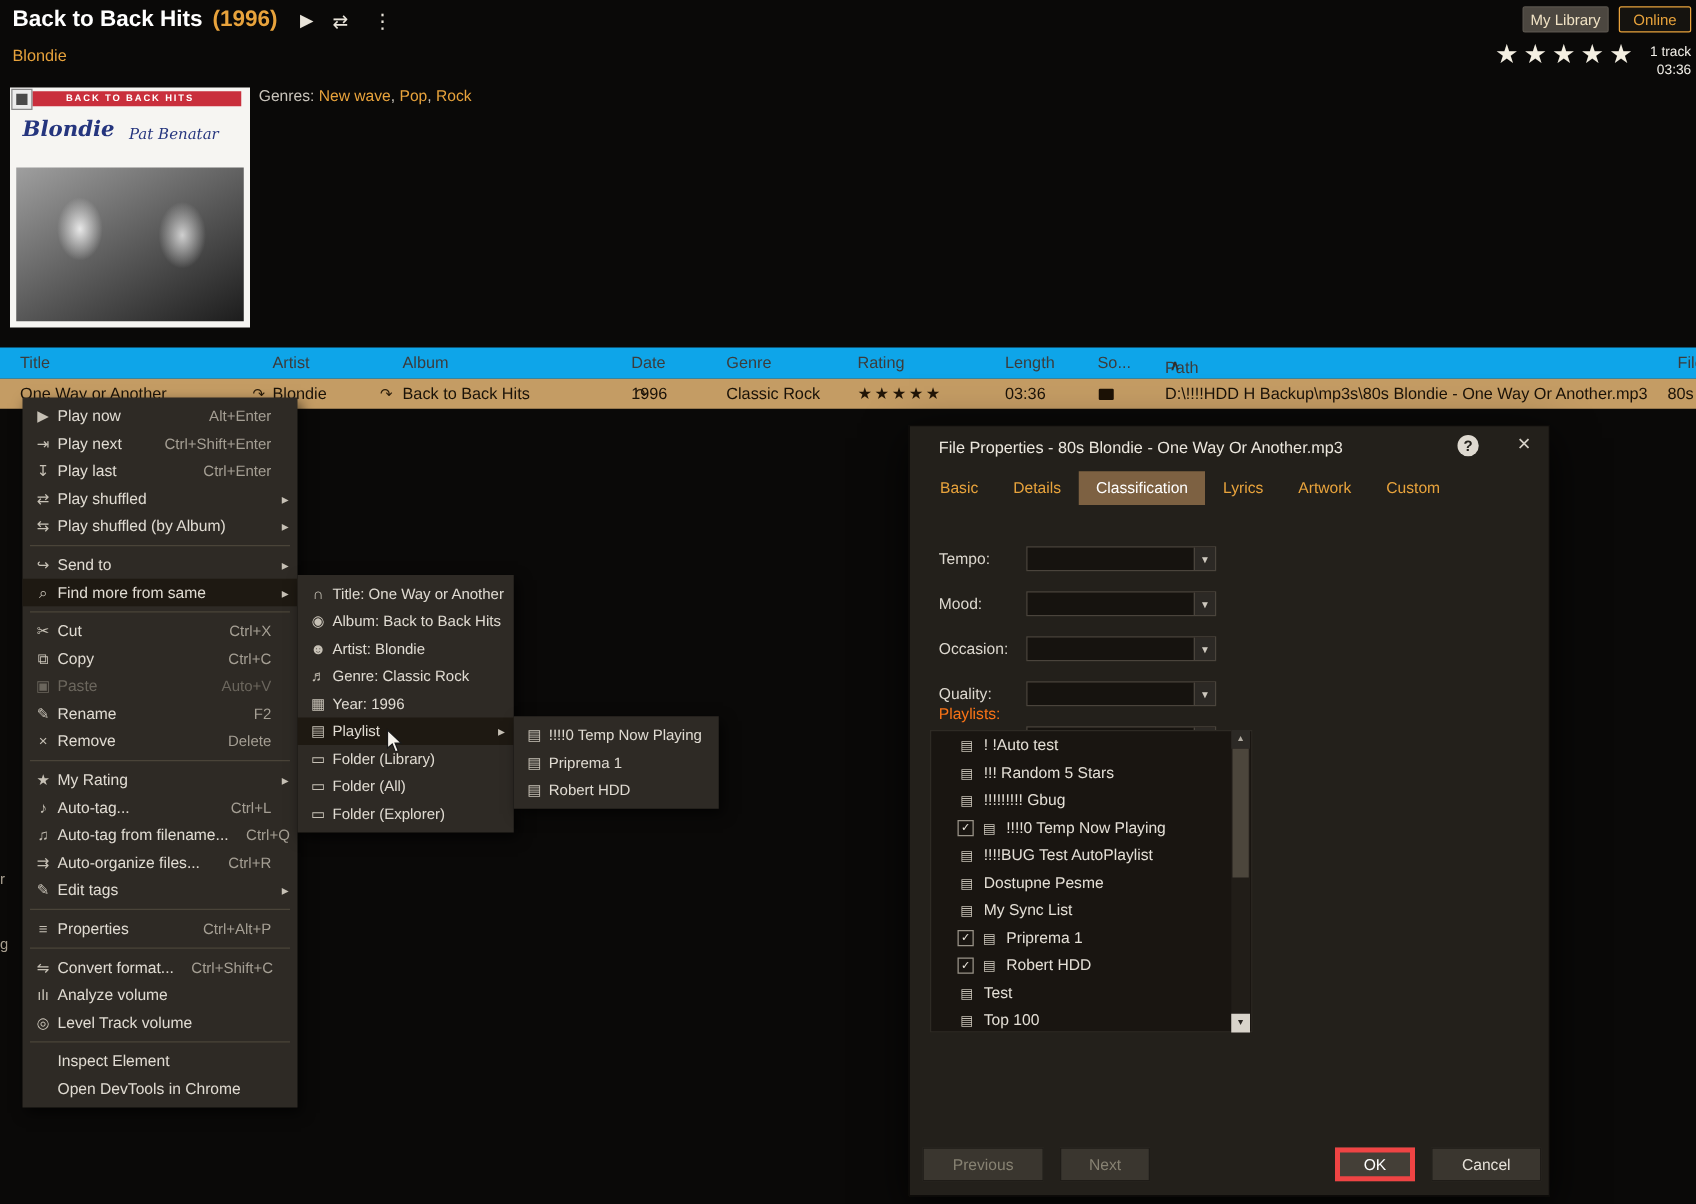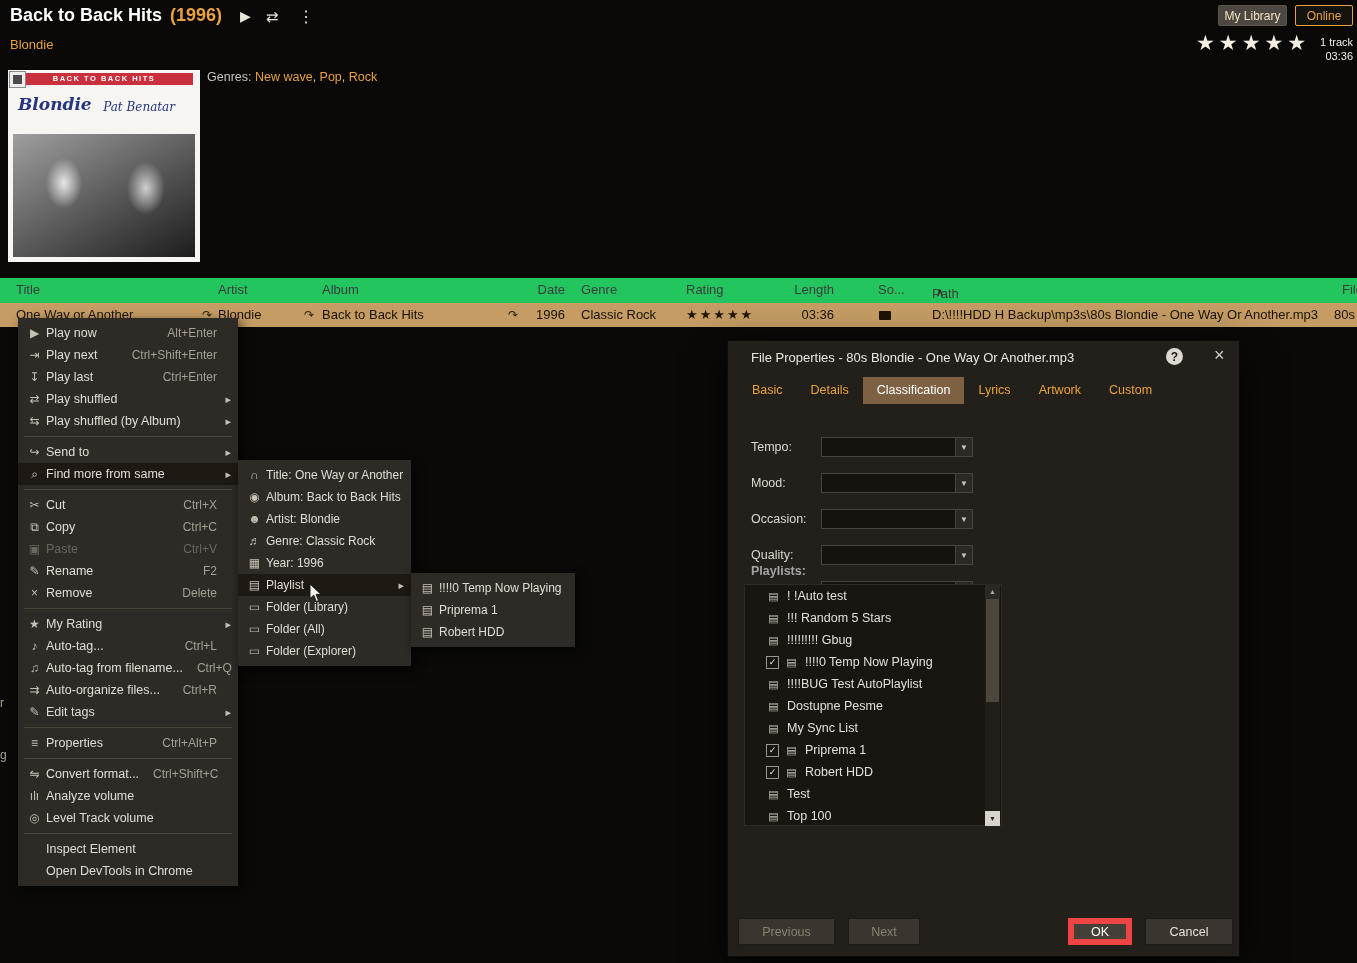--- a/index.html
+++ b/index.html
@@ -38,27 +38,27 @@
       radial-gradient(ellipse 27px 38px at 73% 44%, #cfcfcf 0%, rgba(207,207,207,0) 70%),
       linear-gradient(150deg, #9f9f9f 0%, #565656 55%, #1c1c1c 100%); }
   .save-btn { left:9px; top:71px; width:17px; height:17px; background:#ececec; border:1px solid #8a8a8a; z-index:6; }
   .save-btn .floppy { width:9px; height:9px; background:#4a4a4a; margin:3px auto 0; }
 
   .genres { left:207px; top:70px; font-size:12.5px; color:#c9c4bb; }
   .genre-item:not(:last-child)::after { content:", "; color:#c9c4bb; }
   .genre-link { color:#e8a33c; }
 
   
-  .thead { left:0; top:278px; width:1357px; height:25px; background:#22c55e; color:#3c3c3c; font-size:13px; overflow:hidden; }
+  .thead { left:0; top:278px; width:1357px; height:25px; background:#0ea5e9; color:#3c3c3c; font-size:13px; overflow:hidden; }
   .thead span, .trow span { position:absolute; top:4px; white-space:nowrap; }
   .trow { left:0; top:303px; width:1357px; height:24px; background:#c49c64; color:#1a1208; font-size:13px; overflow:hidden; z-index:2; }
   .col-title { left:16px; } .col-artist { left:218px; } .col-album { left:322px; }
-  .col-date { left:505px; width:60px; text-align:right; }
+  .col-date { left:505px; width:60px; text-align:left; }
   .col-genre { left:581px; } .col-rating { left:686px; }
-  .col-length { left:772px; width:62px; text-align:right; }
+  .col-length { left:804px; width:62px; text-align:left; }
   .col-source { left:878px; } .col-path { left:932px; } .col-file { left:1342px; }
   .sort-caret { font-size:11px; font-weight:bold; margin-left:4px; color:#2e2e2e; }
   .row-link-icon { color:#2a1c0a; font-size:12px; top:5px !important; }
   .li-1 { left:202px; } .li-2 { left:304px; } .li-3 { left:508px; }
   .row-stars { letter-spacing:2px; font-size:13px; color:#211507; }
   .row-file { left:1334px; }
   .disk-icon { left:879px; top:8px !important; width:12px; height:9px; background:#1c1206; border-radius:1px; }
 
   
   .menu { background:#2e2a25; box-shadow:3px 4px 10px rgba(0,0,0,.65); padding:4px 0; font-size:12.5px; }
@@ -87,39 +87,39 @@
   .tabs { position:absolute; left:10px; top:36px; height:27px; display:flex; }
   .tab { padding:0 14px; line-height:27px; font-size:12.5px; color:#e8a33c; }
   .tab.active { background:#7d6142; color:#fff; }
   .fields { position:absolute; left:0; top:80px; width:100%; }
   .field-row { display:flex; align-items:center; height:20px; margin:16px 0 8px 23px; }
   .field-label { width:70px; font-size:12.5px; color:#ddd8cf; }
   .combo { position:relative; width:152px; height:20px; background:#16130f; border:1px solid #4a443c; }
   .combo-value { position:absolute; left:5px; top:2px; font-size:12px; color:#e0dbd2; }
   .combo-btn { position:absolute; right:0; top:0; width:17px; height:100%; background:#2c2925;
     border-left:1px solid #4a443c; color:#cfc9bf; font-size:8px; display:flex; align-items:center; justify-content:center; }
-  .playlists-label { position:absolute; left:23px; top:223px; font-size:12.5px; color:#a3a3a3;font-weight:bold; }
+  .playlists-label { position:absolute; left:23px; top:223px; font-size:12.5px; color:#f97316; }
   .pl-list { position:absolute; left:16px; top:243px; width:258px; height:242px; background:#191511; border:1px solid #2e2a24; overflow:hidden; }
   .pl-row { height:22px; display:flex; align-items:center; padding-left:21px; font-size:12.5px; color:#e4dfd6; white-space:nowrap; }
   .pl-check { display:none; width:13px; height:13px; border:1px solid #9a9489; margin-right:5px;
     font-size:9px; line-height:11px; text-align:center; color:#ece7de; flex:0 0 13px; }
   .pl-row.checked .pl-check { display:block; }
   .pl-icon { width:15px; flex:0 0 15px; margin-right:6px; text-align:center; color:#c6c0b5; font-size:11px; }
   .scrollbar { position:absolute; right:0; top:0; width:15px; height:100%; background:#211d18; }
   .sb-up { position:absolute; top:0; left:0; width:15px; height:15px; background:#2c2925; color:#b0aaa0;
     font-size:7px; display:flex; align-items:center; justify-content:center; }
   .sb-thumb { position:absolute; top:15px; left:1px; width:13px; height:103px; background:#4c463c; }
   .sb-down { position:absolute; bottom:0; left:0; width:15px; height:15px; background:#d9d4cb; color:#2a2622;
     font-size:7px; display:flex; align-items:center; justify-content:center; }
   .dlg-buttons { position:absolute; left:0; top:577px; width:100%; height:27px; }
   .btn { position:absolute; height:27px; background:#3a362f; border:1px solid #1f1c18; font-size:12.5px;
     display:flex; align-items:center; justify-content:center; color:#e6e1d8; }
   .btn-prev { left:10px; width:97px; color:#878272; }
   .btn-next { left:120px; width:72px; color:#878272; }
-  .btn-ok { left:340px; width:64px; background:#443f37; border:6px solid #ef4444; color:#fff;text-align:center; }
+  .btn-ok { left:340px; width:64px; background:#443f37; border:4px solid #ef4444; color:#fff;text-align:center; }
   .btn-cancel { left:417px; width:88px; }
 
   .edge-frag { left:0; font-size:12px; color:#a89f90; width:6px; overflow:hidden; z-index:1; }
   .ef-1 { top:696px; } .ef-2 { top:748px; }
 </style>
 </head>
 <body>
 
 <div class="abs app-title">
   <span>Back to Back Hits</span><span class="year">(1996)</span>
@@ -247,21 +247,21 @@
     <div class="menu-item">
       <span class="mi-icon">⧉</span>
       <span class="mi-label">Copy</span>
       <span class="mi-shortcut">Ctrl+C</span>
       <span class="mi-arrow"></span>
     </div>
 
     <div class="menu-item disabled">
       <span class="mi-icon">▣</span>
       <span class="mi-label">Paste</span>
-      <span class="mi-shortcut">Ctrl+V</span>
+      <span class="mi-shortcut">Auto+V</span>
       <span class="mi-arrow"></span>
     </div>
 
     <div class="menu-item">
       <span class="mi-icon">✎</span>
       <span class="mi-label">Rename</span>
       <span class="mi-shortcut">F2</span>
       <span class="mi-arrow"></span>
     </div>
 

